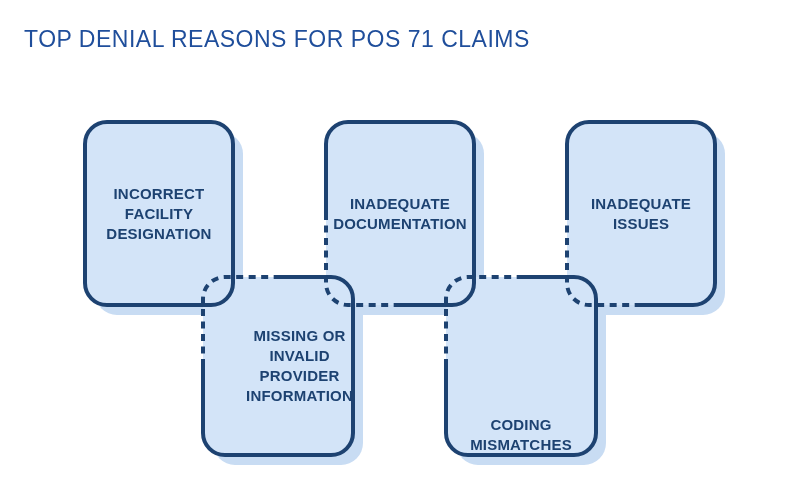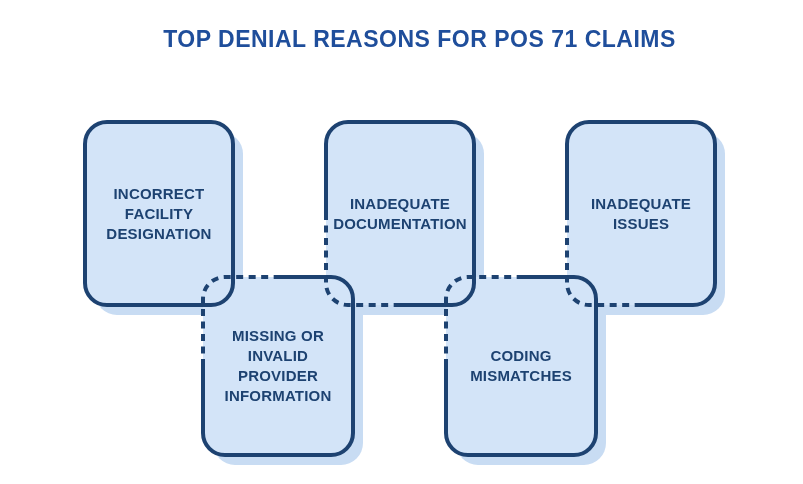--- a/index.html
+++ b/index.html
@@ -19,24 +19,24 @@
     width: 803px;
     height: 484px;
     background: var(--background);
     overflow: hidden;
   }
   .title {
     position: absolute;
     top: 26px;
     left: 0;
     width: 100%;
-    padding-left: 36px;
-    text-align: center;
+    padding-left: 24px;
+    text-align: left;
     font-size: 23px;
-    font-weight: 700;
+    font-weight: 400;
     letter-spacing: 0.5px;
     color: var(--title-blue);
   }
   .diagram-svg {
     position: absolute;
     top: 0;
     left: 0;
   }
   .card-shadow { fill: var(--card-shadow); }
   .card-fill   { fill: var(--card-fill); }
@@ -55,22 +55,22 @@
     white-space: pre-line;
     font-size: 15px;
     font-weight: 700;
     line-height: 20px;
     letter-spacing: 0.2px;
     color: var(--navy);
   }
   .label-a { left: 85px;  top: 122px; width: 148px; height: 183px; }
   .label-b { left: 326px; top: 122px; width: 148px; height: 183px; }
   .label-c { left: 567px; top: 122px; width: 148px; height: 183px; }
-  .label-d { left: 203px; top: 277px; width: 150px; height: 178px; }
-  .label-e { left: 446px; top: 277px; width: 150px; height: 178px; }
+  .label-d { left: 203px; top: 277px; width: 150px; height: 178px; justify-content: flex-end; }
+  .label-e { left: 446px; top: 277px; width: 150px; height: 178px; align-items: flex-end; }
 </style>
 </head>
 <body>
 
 <div class="canvas">
 
   <div class="title">TOP DENIAL REASONS FOR POS 71 CLAIMS</div>
 
   <svg class="diagram-svg" width="803" height="484" viewBox="0 0 803 484">
 

